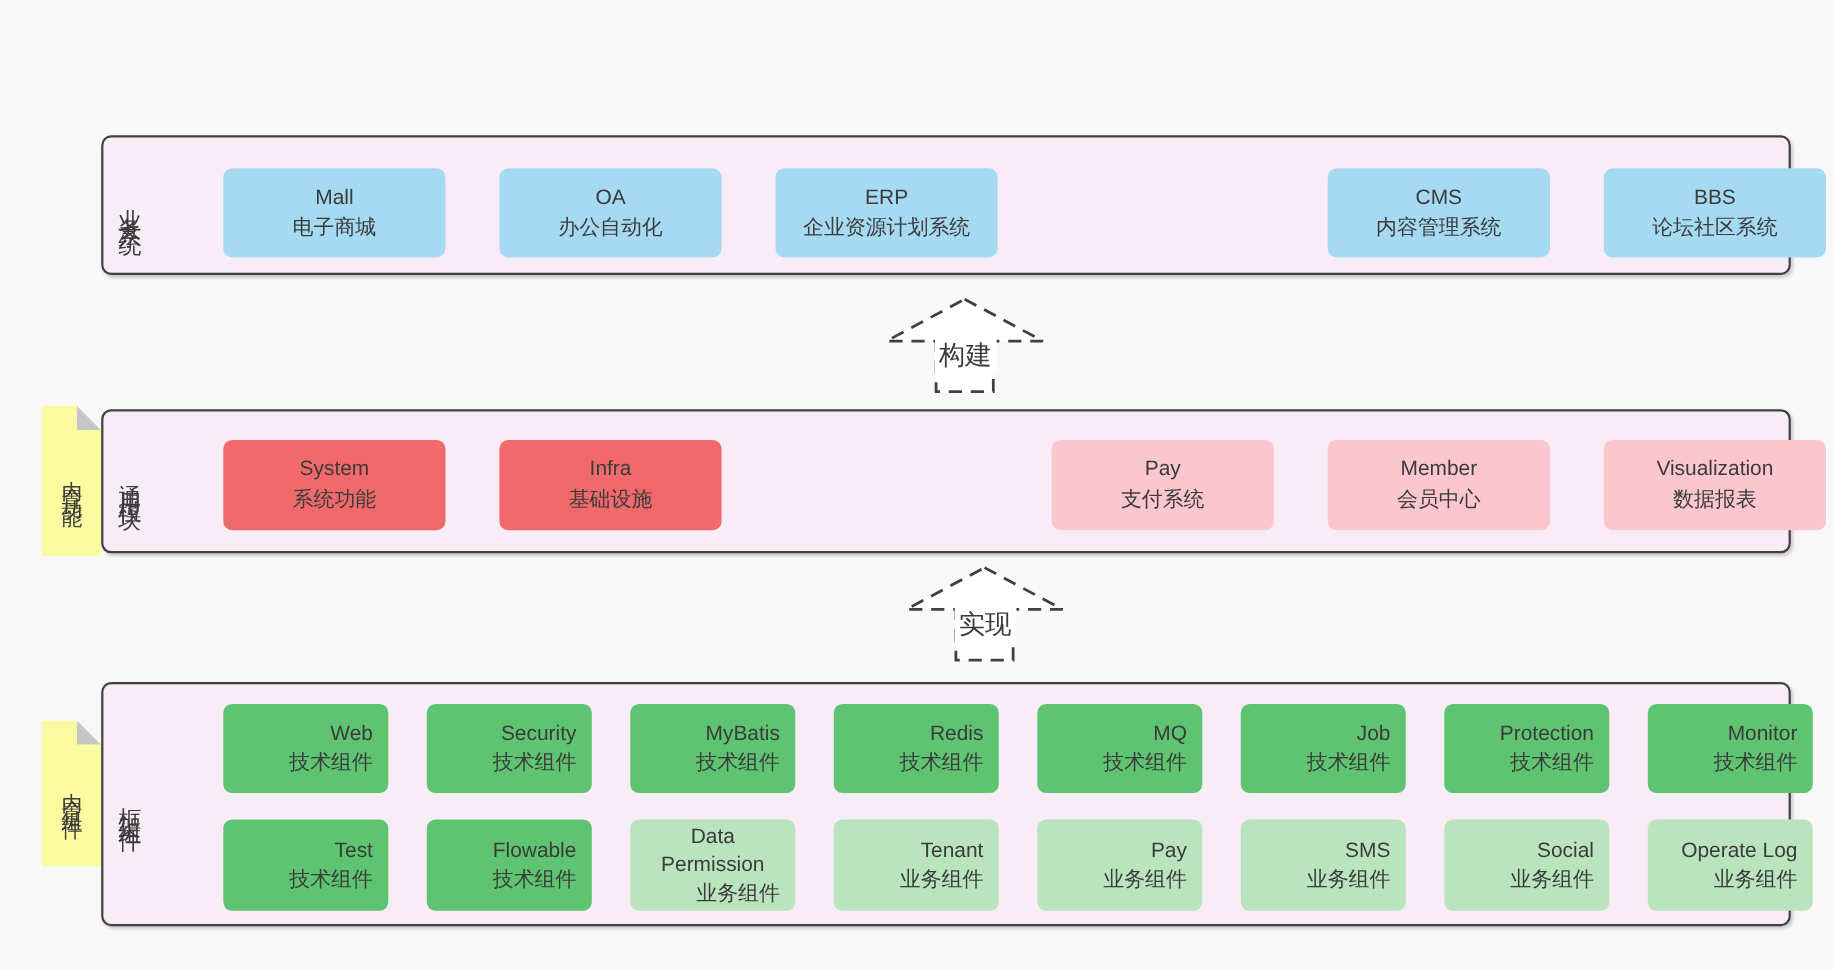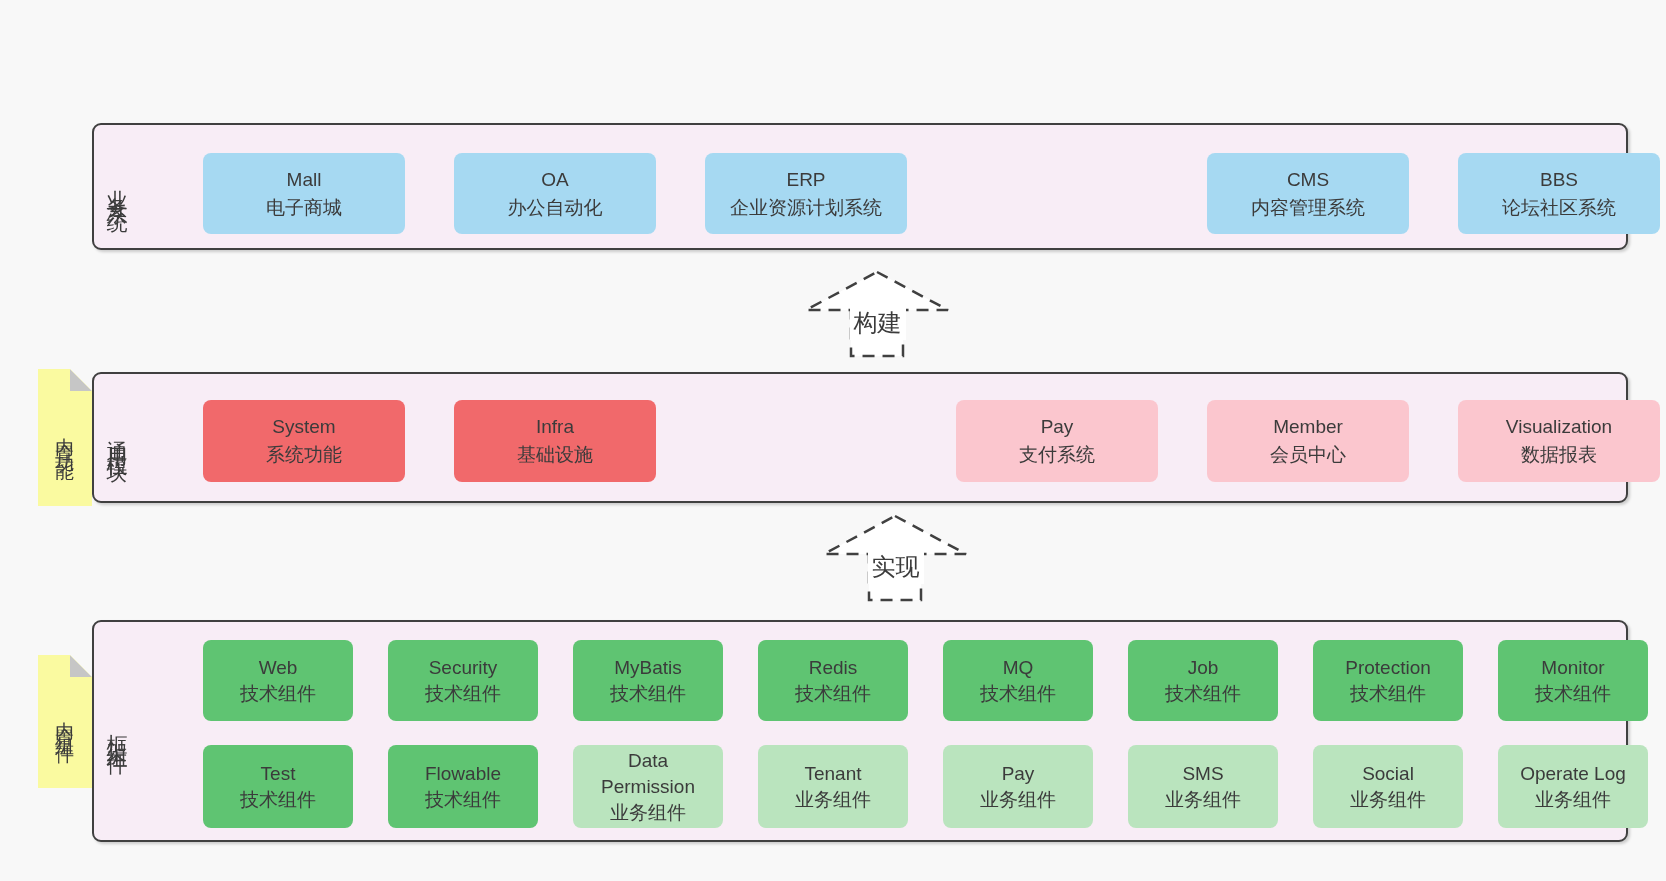--- a/index.html
+++ b/index.html
@@ -28,21 +28,21 @@
     color:var(--text,#3b3b3b);white-space:nowrap;
   }
 
   .box{
     position:absolute;border-radius:8px;box-sizing:border-box;
     display:flex;flex-direction:column;align-items:center;justify-content:center;
     text-align:center;font-size:19px;line-height:28px;padding:0 10px;margin-left:48px;
   }
   #layer-business .box{top:28px;height:81px;width:202px;}
   #layer-modules  .box{top:26px;height:82px;width:202px;}
-  #layer-components .box{width:150px;height:81px;line-height:26px;padding:0 14px;}
+  #layer-components .box{width:150px;height:81px;line-height:26px;padding:0 14px;align-items:flex-end;}
   #layer-components .row1{top:18px;}
   #layer-components .row2{top:123px;height:83px;}
 
   .blue{background:var(--blue,#a6d9f2);}
   .red{background:var(--red,#f1696b);}
   .pink{background:var(--pink,#fbc6ce);}
   .green{background:var(--green,#5fc472);}
   .lightgreen{background:var(--lightgreen,#bae4be);}
 
   .sticky{

